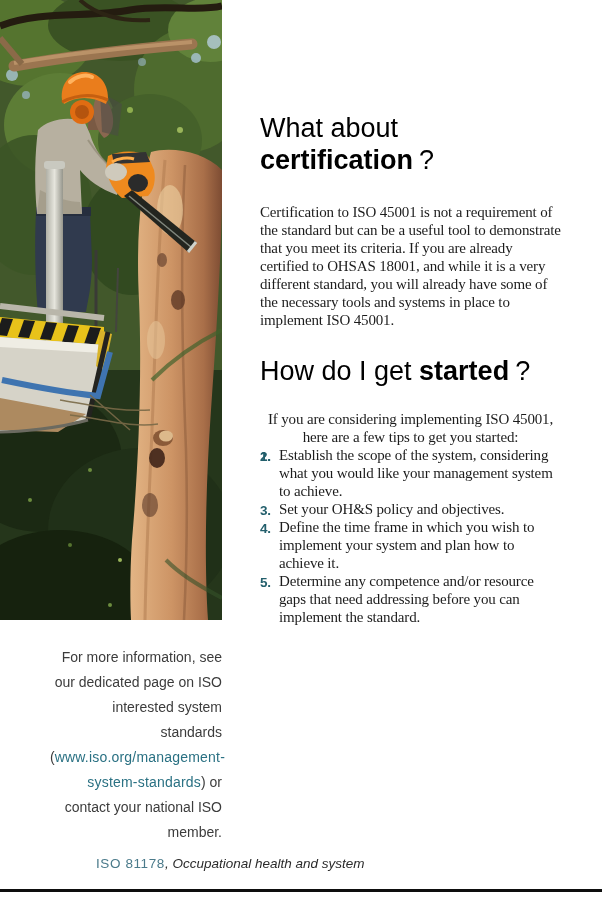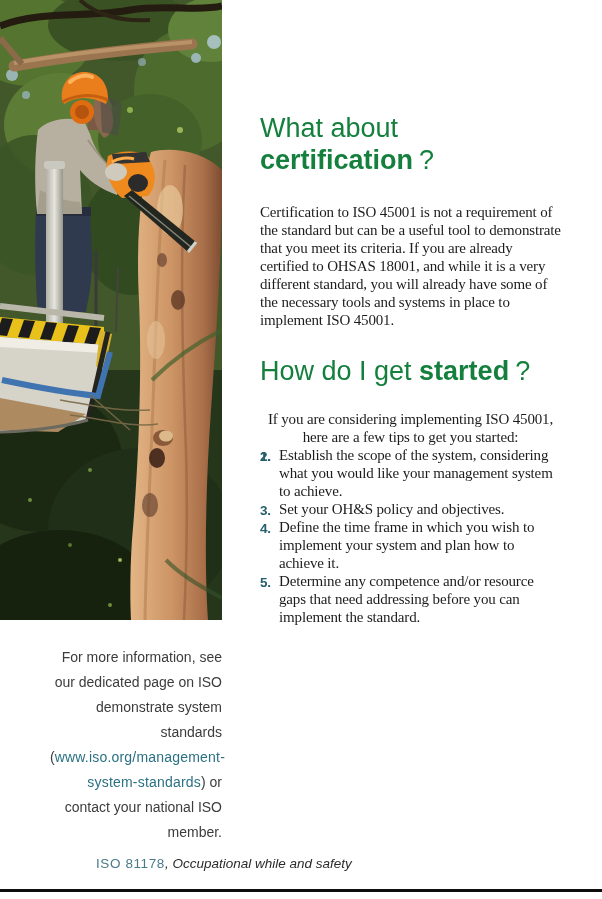--- a/index.html
+++ b/index.html
@@ -5,21 +5,21 @@
   html,body{margin:0;padding:0;background:#ffffff;}
   .page{position:relative;width:602px;height:899px;background:#ffffff;overflow:hidden;
         font-family:"Liberation Sans",sans-serif;}
 
   
   .photo{position:absolute;left:0;top:0;width:222px;height:620px;overflow:hidden;}
   .photo svg{display:block;}
 
   
   .content{position:absolute;left:260px;top:112px;width:301px;}
-  h1,h2{margin:0;color:#15803d;font-family:"Liberation Sans",sans-serif;
+  h1,h2{margin:0;color:#000000;font-family:"Liberation Sans",sans-serif;
         font-weight:400;font-size:27px;line-height:32px;}
   h1{margin-bottom:27px;}
   h2{margin-top:26px;margin-bottom:23px;}
   h1 strong,h2 strong{font-weight:700;}
   .q{margin-left:6px;font-weight:400;}
 
   .body-text,.intro,.tip-list{font-family:"Liberation Serif",serif;color:#1c1c1c;
         font-size:15px;line-height:18px;letter-spacing:-0.15px;}
   .body-text{margin:0;}
   .intro{margin:0;text-align:center;}
@@ -172,21 +172,21 @@
 
       <g stroke="#7a6a48" stroke-width="1.5" opacity=".9" fill="none">
         <path d="M60,400 C90,405 120,412 150,410"></path>
         <path d="M70,415 C100,418 130,428 158,424"></path>
         <path d="M90,395 L130,430"></path>
       </g>
     </svg>
   </div>
 
   <aside class="side-note">
-    <span>For more information, see our dedicated page on ISO demonstrate system standards (</span><a class="link">www.iso.org/management-system-standards</a><span>) or contact your national ISO member.</span>
+    <span>For more information, see our dedicated page on ISO interested system standards (</span><a class="link">www.iso.org/management-system-standards</a><span>) or contact your national ISO member.</span>
   </aside>
 
   <main class="content">
     <h1>
       <span>What about</span><br>
       <strong>certification</strong><span class="q">?</span>
     </h1>
     <p class="body-text">Certification to ISO 45001 is not a requirement of the standard but can be a useful tool to demonstrate that you meet its criteria. If you are already certified to OHSAS 18001, and while it is a very different standard, you will already have some of the necessary tools and systems in place to implement ISO 45001.</p>
 
     <h2>
@@ -211,17 +211,17 @@
         <span>Define the time frame in which you wish to implement your system and plan how to achieve it.</span>
       </li>
       <li>
         <span class="num">5.</span>
         <span>Determine any competence and/or resource gaps that need addressing before you can implement the standard.</span>
       </li>
     </ol>
   </main>
 
   <footer class="footer">
-    <span class="std">ISO 81178</span><span class="sub">, Occupational while and safety</span>
+    <span class="std">ISO 81178</span><span class="sub">, Occupational health and system</span>
   </footer>
   <div class="rule"></div>
 
 </div>
 
 </body></html>

